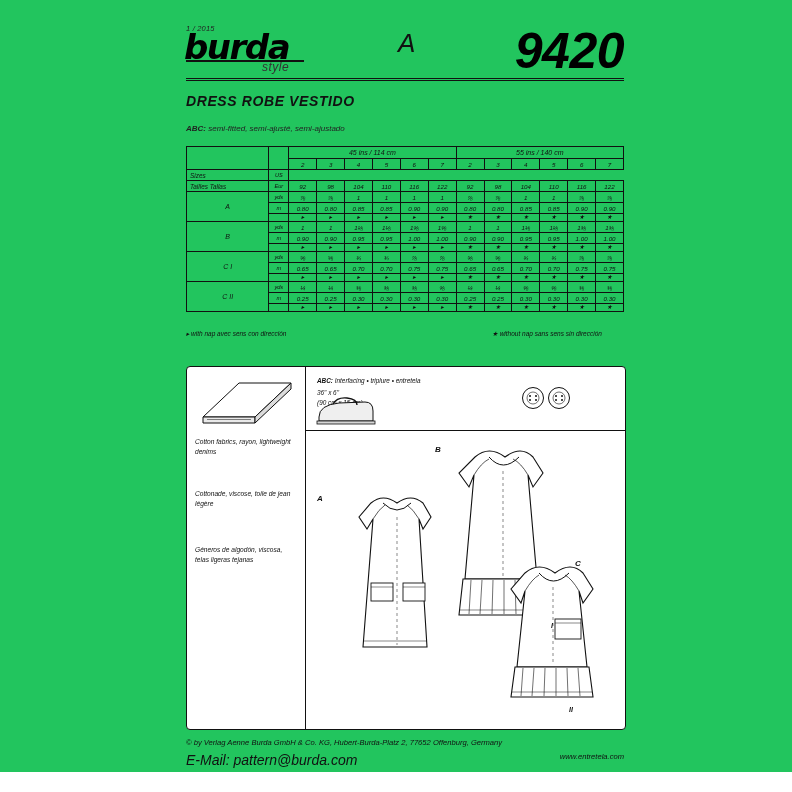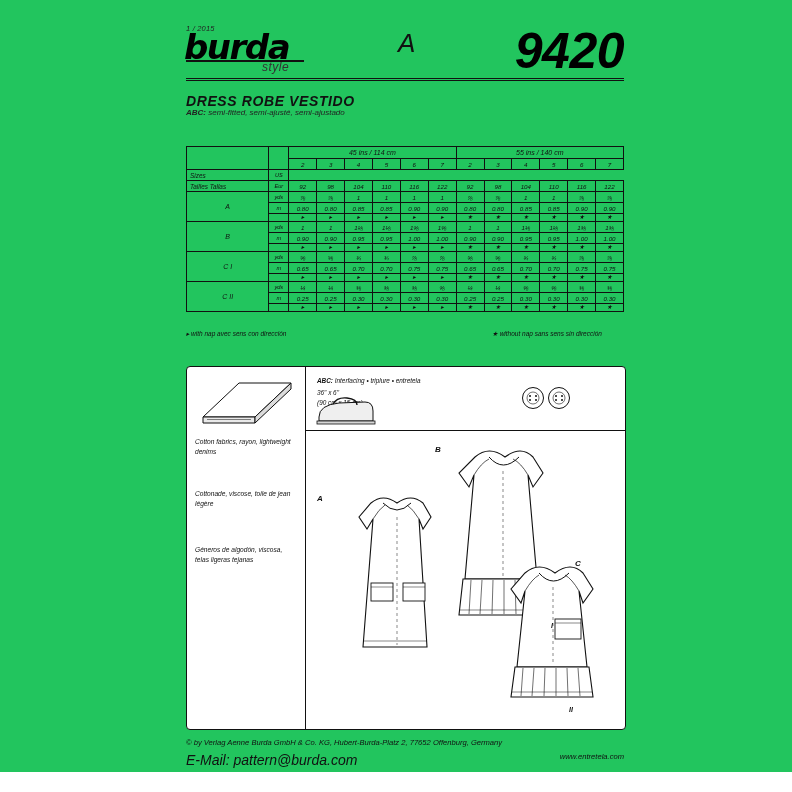--- a/index.html
+++ b/index.html
@@ -48,21 +48,21 @@
   .pattern-no{
     position:absolute;right:168px;top:22px;
     font-size:50px;font-weight:bold;letter-spacing:-.5px;color:#000;
   }
   
   .title{
     position:absolute;left:186px;top:93px;
     font-size:14px;font-weight:bold;letter-spacing:.6px;color:#111;
   }
   .subtitle{
-    position:absolute;left:186px;top:108px;
+    position:absolute;left:186px;top:124px;
     font-size:8px;color:#222;
   }
   .subtitle b{font-weight:bold;}
   
   .tbl{
     position:absolute;left:186px;top:146px;width:438px;
     border-collapse:collapse;
     font-size:6.2px;
     color:#111;
   }

